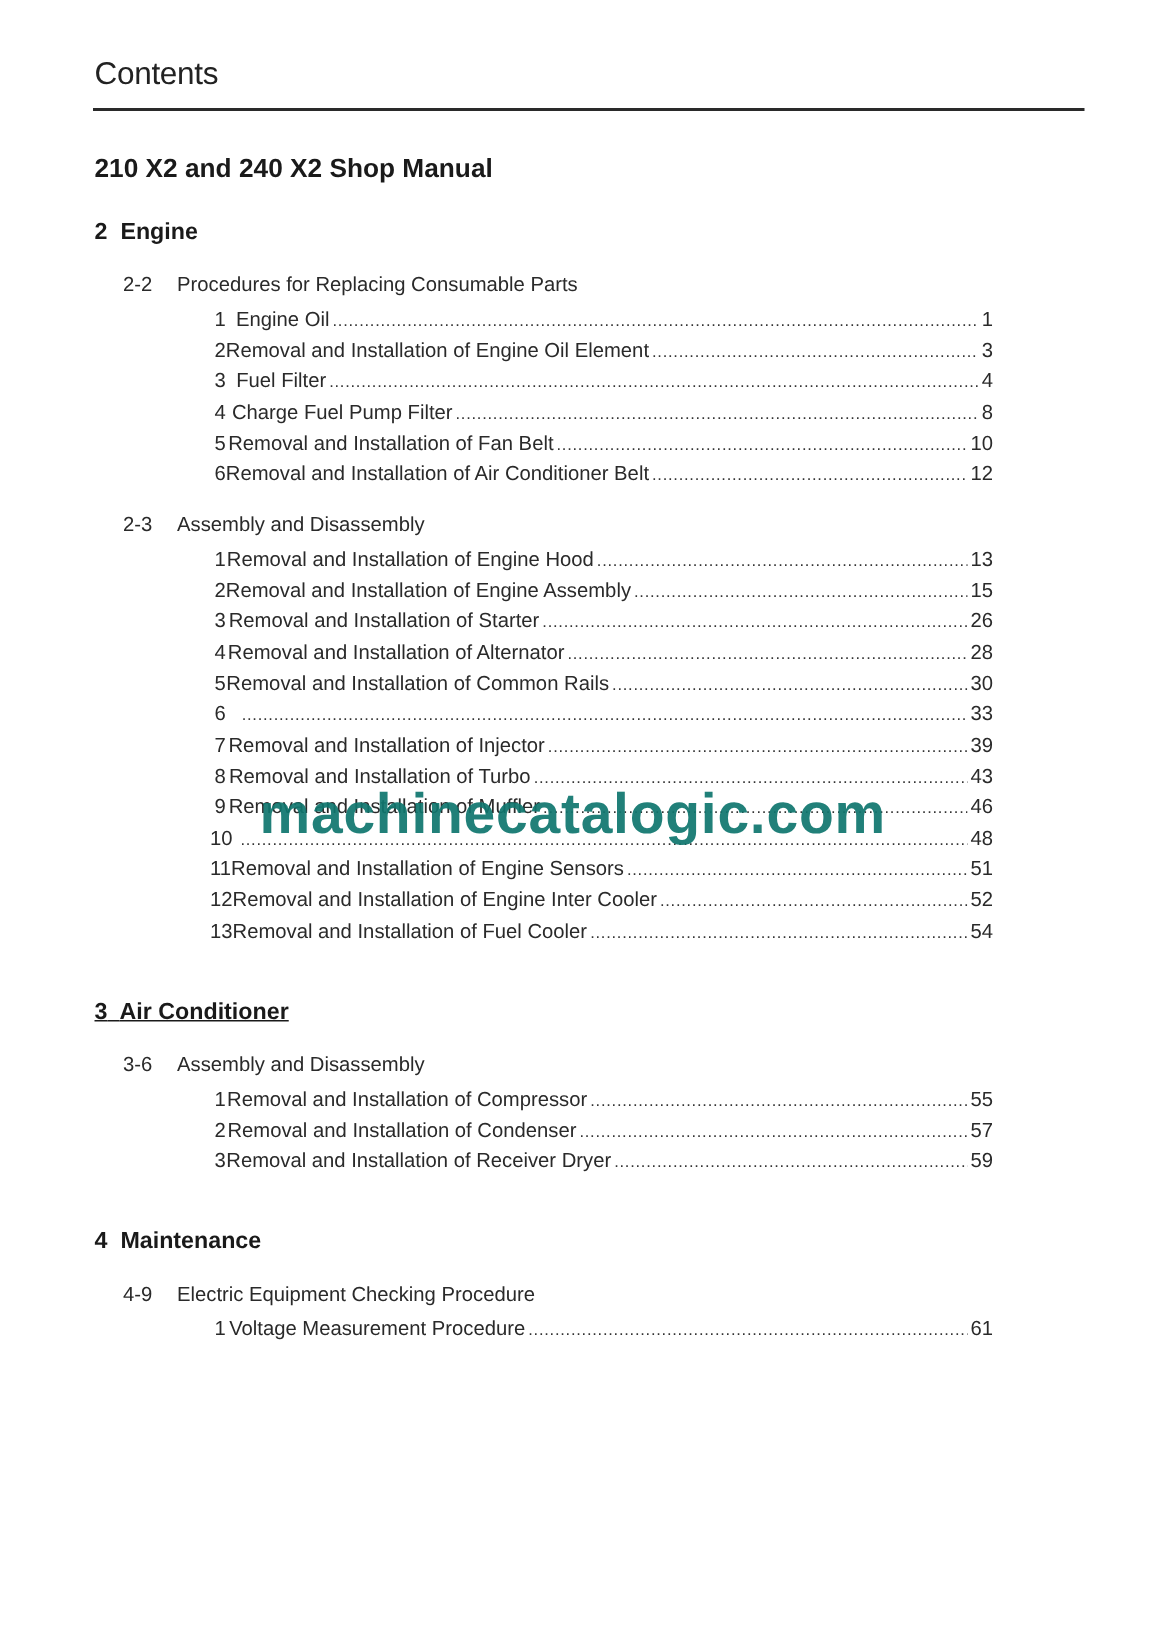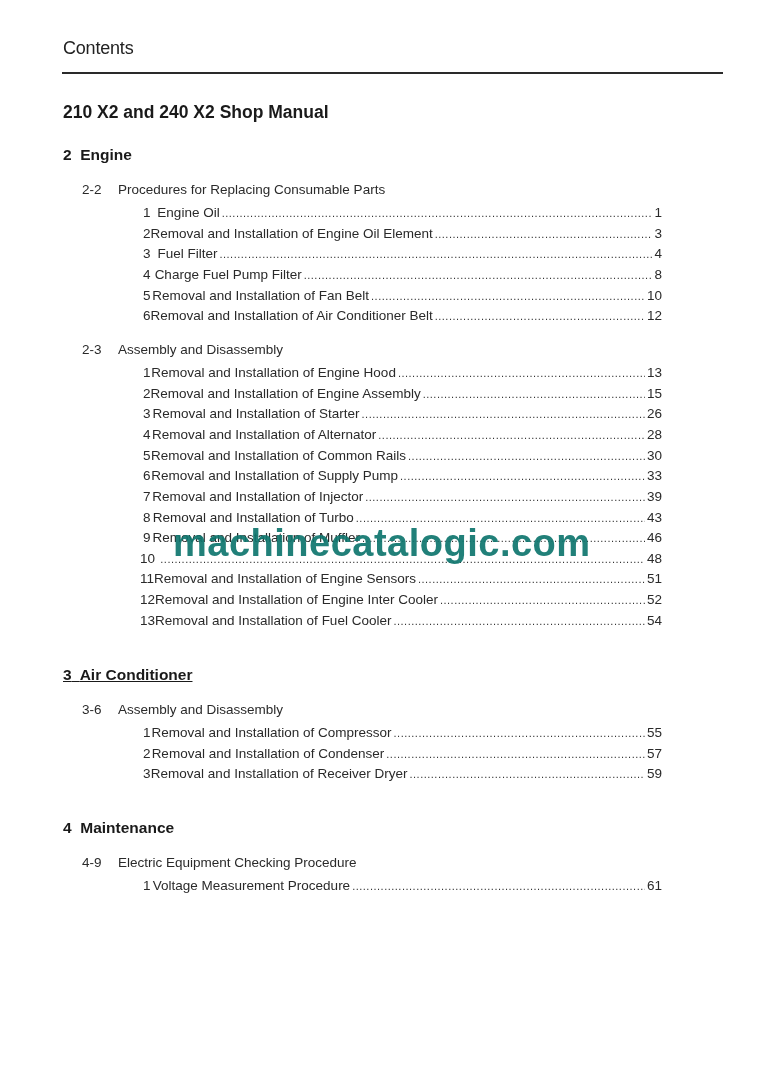--- a/index.html
+++ b/index.html
@@ -12,21 +12,21 @@
       height: 1087px;
       position: relative;
       overflow: hidden;
       font-family: "Liberation Sans", sans-serif;
       color: #1a1a1a;
     }
     .page-title {
       position: absolute;
       left: 63px;
       top: 38px;
-      font-size: 18px;
+      font-size: 21px;
       font-weight: normal;
       color: #222;
       letter-spacing: -0.2px;
     }
     .title-rule {
       position: absolute;
       left: 62px;
       top: 72px;
       width: 661px;
       height: 2px;
@@ -191,21 +191,20 @@
   <span class="page">28</span>
 </div>
 <div class="entry" style="top:448px;">
   <span class="num">5</span>
   <span class="label">Removal and Installation of Common Rails</span>
   <span class="leader"></span>
   <span class="page">30</span>
 </div>
 <div class="entry" style="top:468px;">
   <span class="num">6</span>
-  <span class="label">Removal and Installation of Supply Pump</span>
   <span class="leader"></span>
   <span class="page">33</span>
 </div>
 <div class="entry" style="top:489px;">
   <span class="num">7</span>
   <span class="label">Removal and Installation of Injector</span>
   <span class="leader"></span>
   <span class="page">39</span>
 </div>
 <div class="entry" style="top:510px;">

